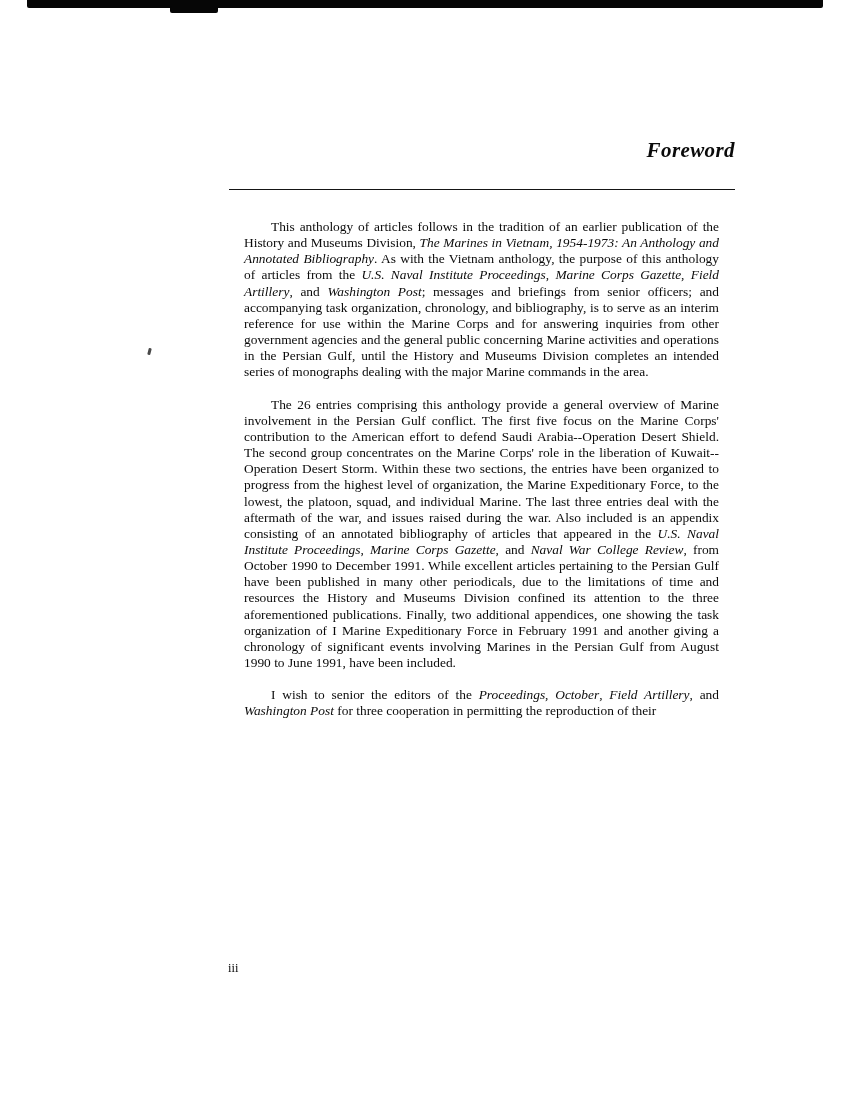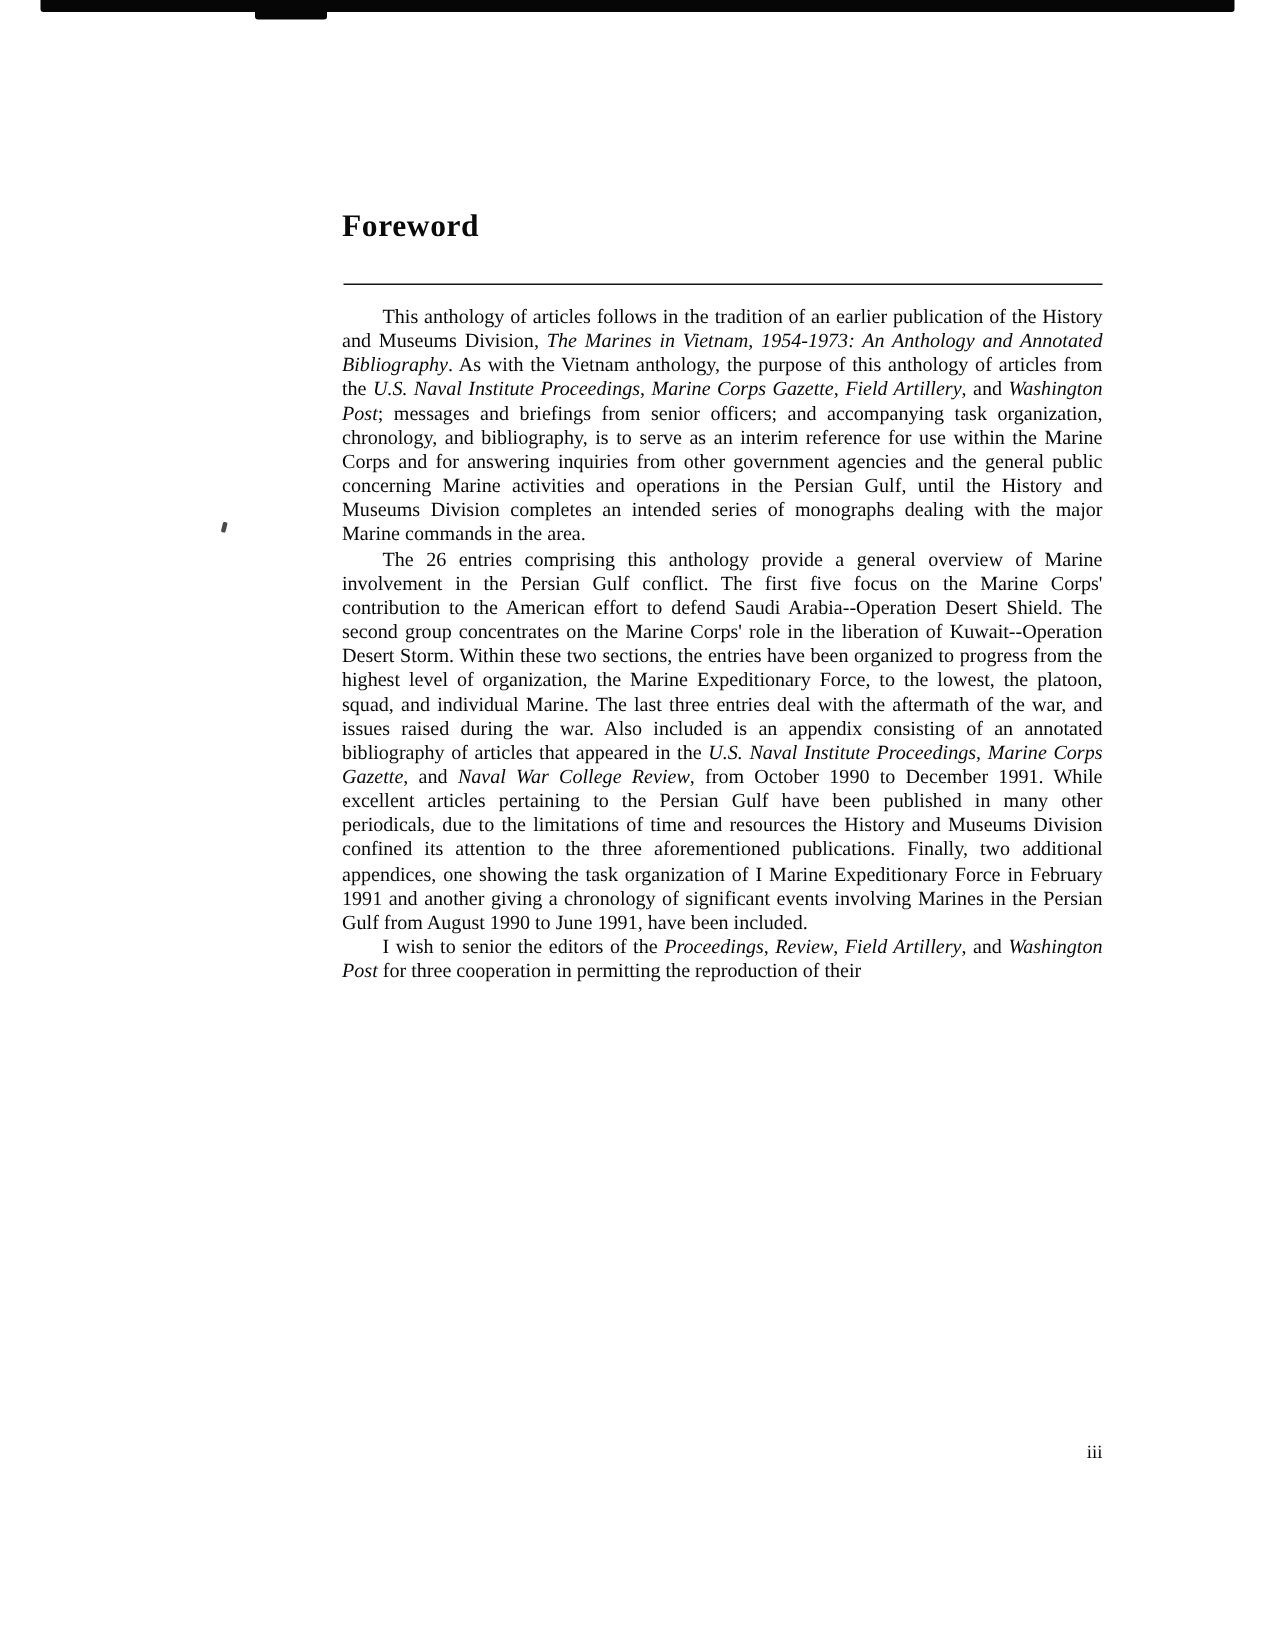--- a/index.html
+++ b/index.html
@@ -43,73 +43,74 @@
     background: #4a4a4a;
     transform: rotate(14deg);
     border-radius: 1px;
   }
   .page-title {
     position: absolute;
     top: 138px;
     left: 228px;
     width: 507px;
     margin: 0;
-    text-align: left;
+    text-align: right;
     font-size: 21px;
     font-weight: bold;
     letter-spacing: 0.4px;
     color: #0a0a0a;
+    font-style: italic;
   }
   .rule {
     position: absolute;
     top: 189px;
     left: 229px;
     width: 506px;
     height: 0;
     border-top: 1.7px solid #151515;
   }
   .text-block {
     position: absolute;
     top: 203px;
     left: 228px;
     width: 507px;
     font-size: 13.4px;
     line-height: 16.15px;
     text-align: justify;
     color: #0a0a0a;
   }
   .para {
-    margin: 0;
+    margin: 16px;
     text-indent: 27px;
   }
   .it {
     font-style: italic;
   }
   .page-number {
     position: absolute;
     top: 961px;
     left: 228px;
     width: 507px;
-    text-align: right;
+    text-align: left;
     font-size: 12.5px;
     color: #0a0a0a;
   }
 </style>
 </head>
 <body>
 
 <div class="page">
   <div class="scan-bar"></div>
   <div class="scan-blob"></div>
   <div class="scan-speck"></div>
 
   <h1 class="page-title">Foreword</h1>
 
   <div class="rule"></div>
 
   <div class="text-block">
       <p class="para"><span>This anthology of articles follows in the tradition of an earlier publication of the History and Museums Division, </span><span class="it">The Marines in Vietnam, 1954-1973:  An Anthology and Annotated Bibliography</span><span>.  As with the Vietnam anthology, the purpose of this anthology of articles from the </span><span class="it">U.S. Naval Institute Proceedings</span><span>, </span><span class="it">Marine Corps Gazette</span><span>, </span><span class="it">Field Artillery</span><span>, and </span><span class="it">Washington Post</span><span>; messages and briefings from senior officers; and accompanying task organization, chronology, and bibliography, is to serve as an interim reference for use within the Marine Corps and for answering inquiries from other government agencies and the general public concerning Marine activities and operations in the Persian Gulf, until the History and Museums Division completes an intended series of monographs dealing with the major Marine commands in the area.</span></p>
       <p class="para"><span>The 26 entries comprising this anthology provide a general overview of Marine involvement in the Persian Gulf conflict.  The first five focus on the Marine Corps' contribution to the American effort to defend Saudi Arabia--Operation Desert Shield.  The second group concentrates on the Marine Corps' role in the liberation of Kuwait--Operation Desert Storm.  Within these two sections, the entries have been organized to progress from the highest level of organization, the Marine Expeditionary Force, to the lowest, the platoon, squad, and individual Marine.  The last three entries deal with the aftermath of the war, and issues raised during the war.  Also included is an appendix consisting of an annotated bibliography of articles that appeared in the </span><span class="it">U.S. Naval Institute Proceedings</span><span>, </span><span class="it">Marine Corps Gazette</span><span>, and </span><span class="it">Naval War College Review</span><span>, from October 1990 to December 1991.  While excellent articles pertaining to the Persian Gulf have been published in many other periodicals, due to the limitations of time and resources the History and Museums Division confined its attention to the three aforementioned publications.  Finally, two additional appendices, one showing the task organization of I Marine Expeditionary Force in February 1991 and another giving a chronology of significant events involving Marines in the Persian Gulf from August 1990 to June 1991, have been included.</span></p>
-      <p class="para"><span>I wish to senior the editors of the </span><span class="it">Proceedings</span><span>, </span><span class="it">Review</span><span>, </span><span class="it">Field Artillery</span><span>, and </span><span class="it">Washington Post</span><span> for three cooperation in permitting the reproduction of their</span></p>
+      <p class="para"><span>I wish to senior the editors of the </span><span class="it">Proceedings</span><span>, </span><span class="it">October</span><span>, </span><span class="it">Field Artillery</span><span>, and </span><span class="it">Washington Post</span><span> for three cooperation in permitting the reproduction of their</span></p>
     </div>
 
   <div class="page-number">iii</div>
 </div>
 
 </body></html>

